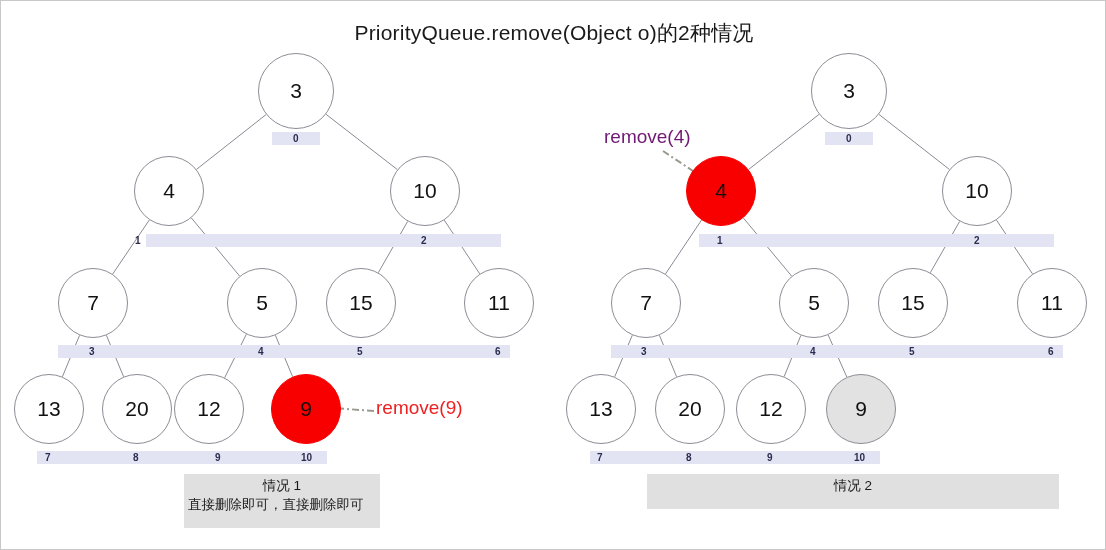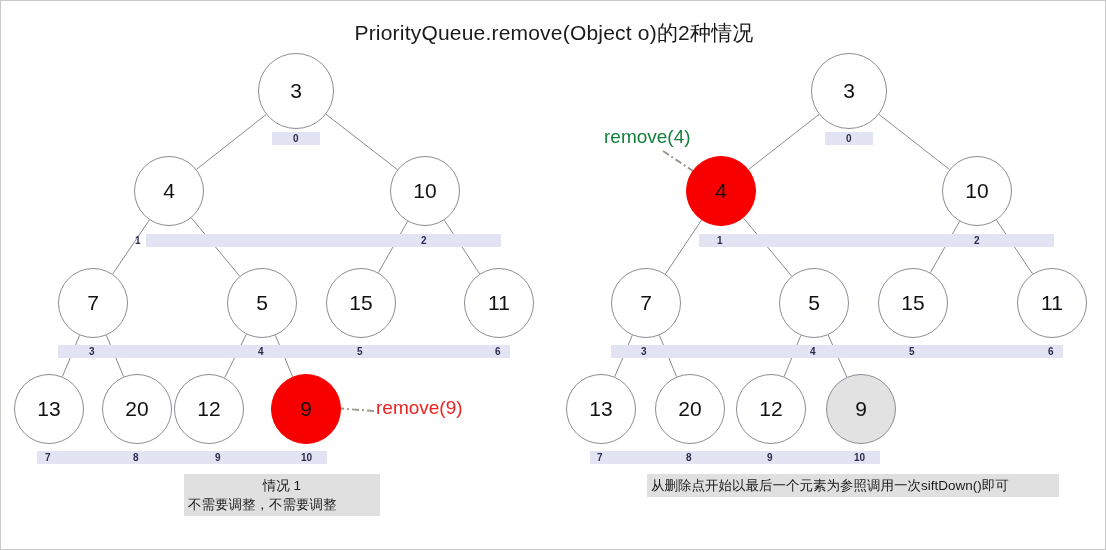--- a/index.html
+++ b/index.html
@@ -74,21 +74,21 @@
     font-size: 19px;
     color: #ee2222;
     white-space: nowrap;
   }
   .caption {
     position: absolute;
     background: #e0e0e0;
     color: #1a1a1a;
     font-size: 13.5px;
     line-height: 19px;
-    padding: 2px 4px 2px 4px;
+    padding: 2px 4px 14px 4px;
     box-sizing: border-box;
   }
   .caption .cap-title {
     display: block;
     text-align: center;
   }
   .caption .cap-line {
     display: block;
     text-align: left;
   }
@@ -150,21 +150,21 @@
       <div class="node-circle" style="left: 226px; top: 267px; width: 70px; height: 70px;">5</div>
       <div class="node-circle" style="left: 325px; top: 267px; width: 70px; height: 70px;">15</div>
       <div class="node-circle" style="left: 463px; top: 267px; width: 70px; height: 70px;">11</div>
       <div class="node-circle" style="left: 13px; top: 373px; width: 70px; height: 70px;">13</div>
       <div class="node-circle" style="left: 101px; top: 373px; width: 70px; height: 70px;">20</div>
       <div class="node-circle" style="left: 173px; top: 373px; width: 70px; height: 70px;">12</div>
       <div class="node-circle red" style="left: 270px; top: 373px; width: 70px; height: 70px; background: rgb(248, 0, 0); border-color: rgb(248, 0, 0);">9</div>
       <div class="remove-label" style="color: rgb(238, 34, 34); left: 375px; top: 396px;">remove(9)</div>
       <div class="caption" style="left: 183px; top: 473px; width: 196px; background: rgb(224, 224, 224);">
         <span class="cap-title">情况 1</span>
-        <span class="cap-line">不需要调整，不需要调整</span>
+        <span class="cap-line">直接删除即可，直接删除即可</span>
       </div>
       <div class="idx-bar" style="left: 824px; top: 131px; width: 48px; background: rgb(226, 228, 244);"></div>
       <div class="idx-label" style="left: 845px; top: 131px; color: rgb(43, 43, 78);">0</div>
       <div class="idx-bar" style="left: 698px; top: 233px; width: 355px; background: rgb(226, 228, 244);"></div>
       <div class="idx-label" style="left: 716px; top: 233px; color: rgb(43, 43, 78);">1</div>
       <div class="idx-label" style="left: 973px; top: 233px; color: rgb(43, 43, 78);">2</div>
       <div class="idx-bar" style="left: 610px; top: 344px; width: 452px; background: rgb(226, 228, 244);"></div>
       <div class="idx-label" style="left: 640px; top: 344px; color: rgb(43, 43, 78);">3</div>
       <div class="idx-label" style="left: 809px; top: 344px; color: rgb(43, 43, 78);">4</div>
       <div class="idx-label" style="left: 908px; top: 344px; color: rgb(43, 43, 78);">5</div>
@@ -178,19 +178,19 @@
       <div class="node-circle red" style="left: 685px; top: 155px; width: 70px; height: 70px; background: rgb(248, 0, 0); border-color: rgb(248, 0, 0);">4</div>
       <div class="node-circle" style="left: 941px; top: 155px; width: 70px; height: 70px;">10</div>
       <div class="node-circle" style="left: 610px; top: 267px; width: 70px; height: 70px;">7</div>
       <div class="node-circle" style="left: 778px; top: 267px; width: 70px; height: 70px;">5</div>
       <div class="node-circle" style="left: 877px; top: 267px; width: 70px; height: 70px;">15</div>
       <div class="node-circle" style="left: 1016px; top: 267px; width: 70px; height: 70px;">11</div>
       <div class="node-circle" style="left: 565px; top: 373px; width: 70px; height: 70px;">13</div>
       <div class="node-circle" style="left: 654px; top: 373px; width: 70px; height: 70px;">20</div>
       <div class="node-circle" style="left: 735px; top: 373px; width: 70px; height: 70px;">12</div>
       <div class="node-circle gray" style="left: 825px; top: 373px; width: 70px; height: 70px; background: rgb(226, 226, 226); border-color: rgb(140, 140, 150);">9</div>
-      <div class="remove-label" style="color: #15803d; left: 603px; top: 125px;">remove(4)</div>
+      <div class="remove-label" style="color: #701a75; left: 603px; top: 125px;">remove(4)</div>
       <div class="caption" style="left: 646px; top: 473px; width: 412px; background: rgb(224, 224, 224);">
-        <span class="cap-line">从删除点开始以最后一个元素为参照调用一次siftDown()即可</span>
+        <span class="cap-title">情况 2</span>
       </div>
     </div>
 
 </div>
 
 </body></html>

